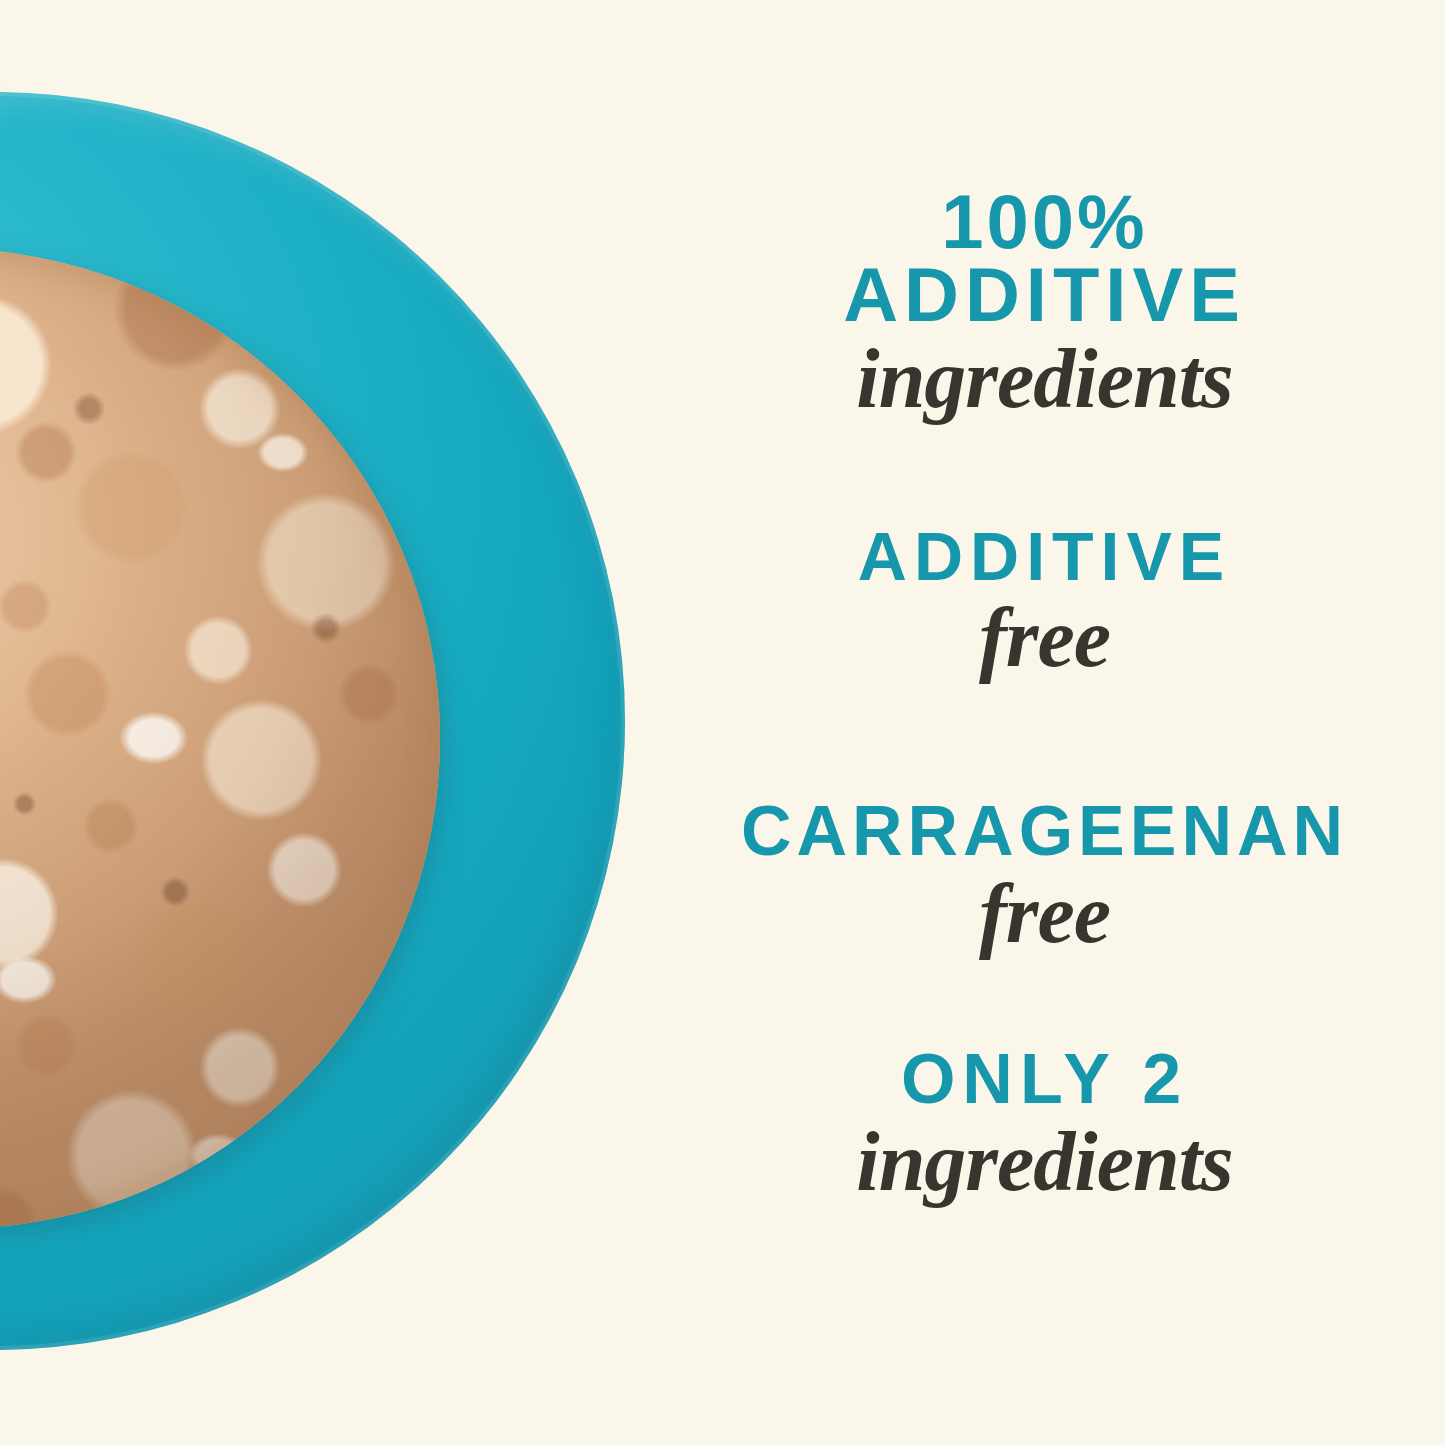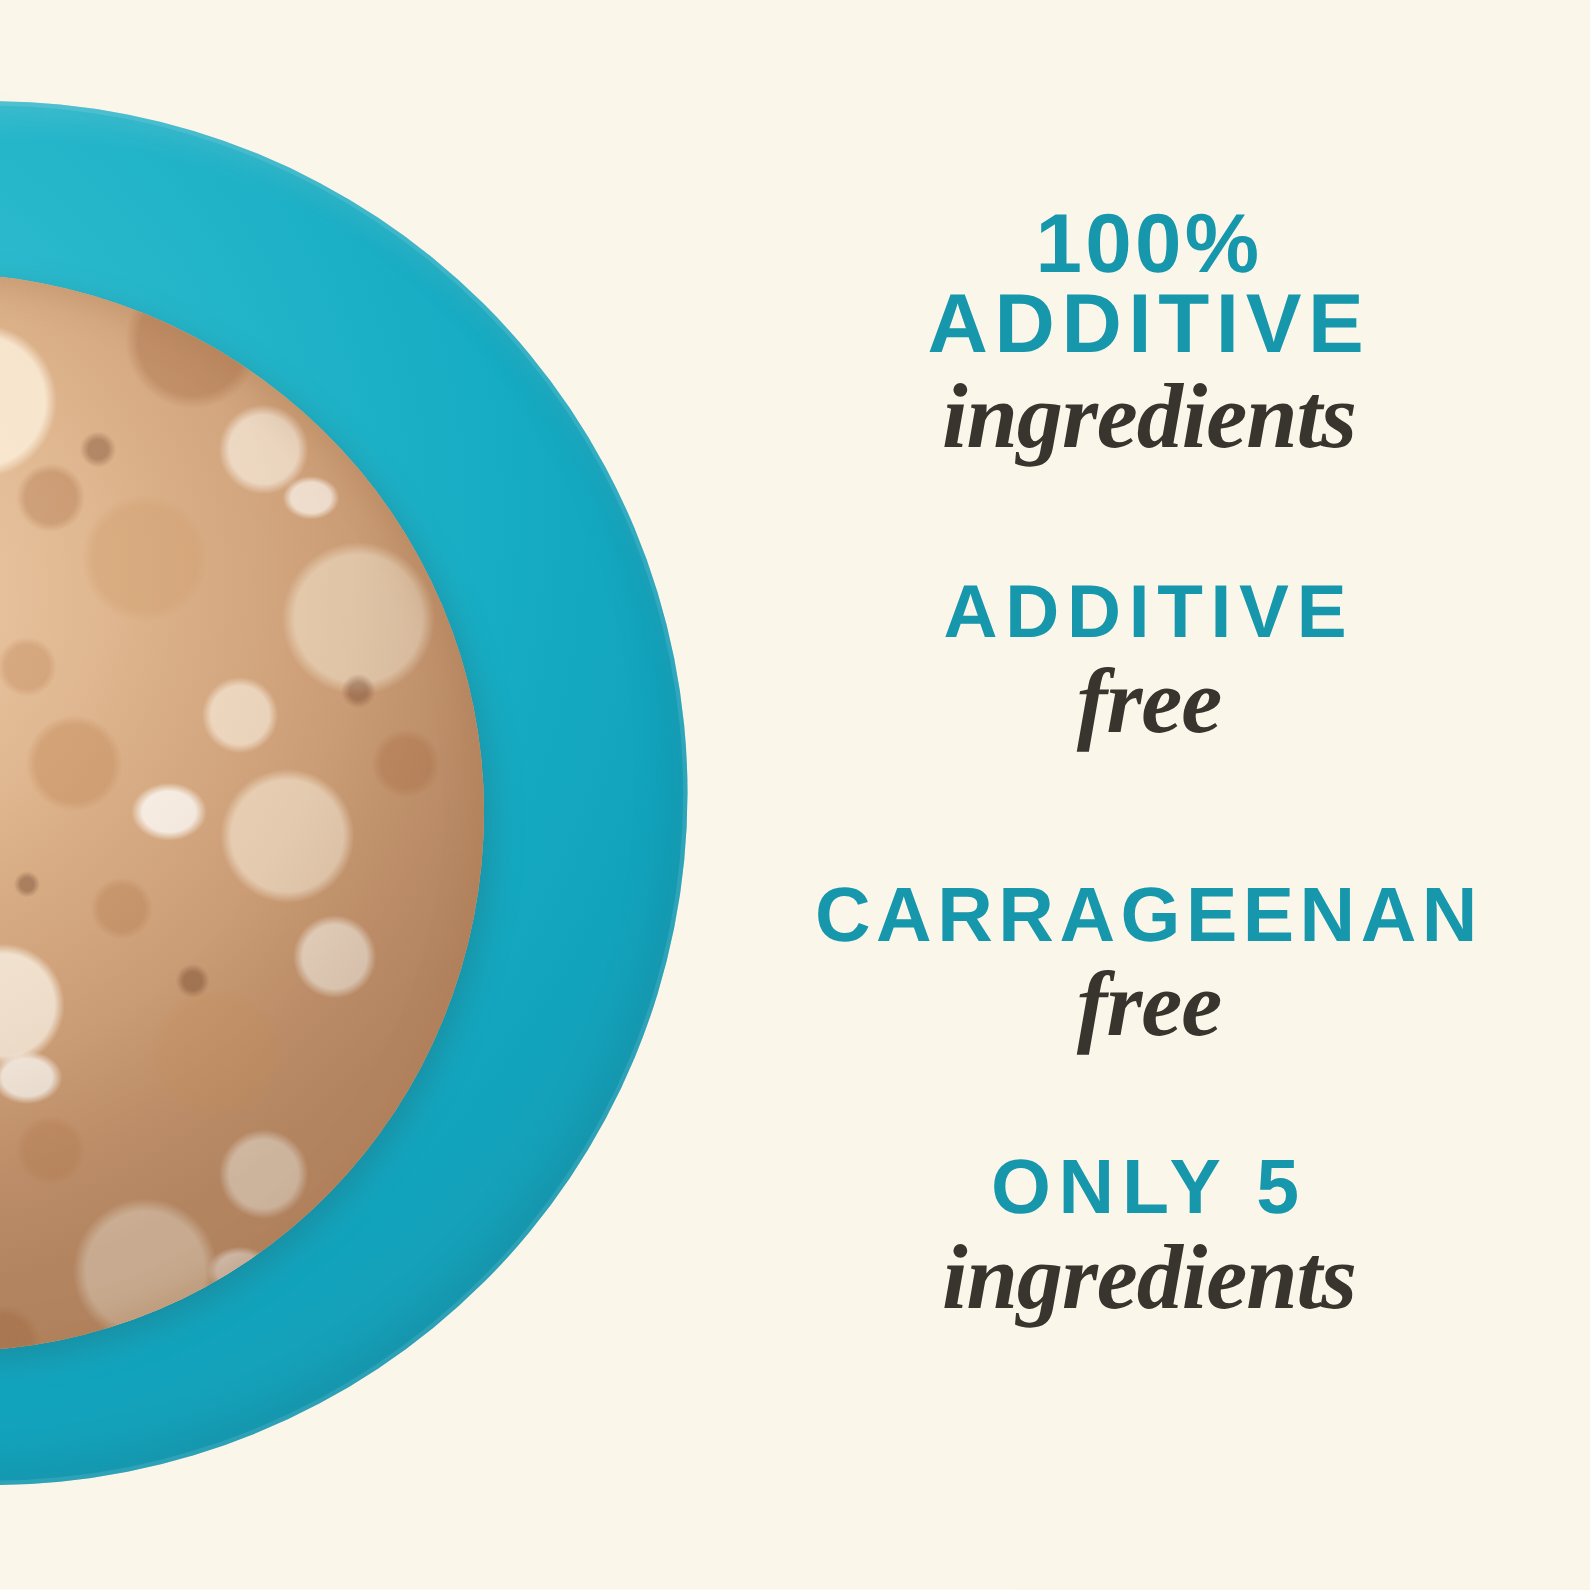--- a/index.html
+++ b/index.html
@@ -268,18 +268,18 @@
       <div class="claim-top l1">ADDITIVE</div>
       <div class="claim-script l2">free</div>
     </div>
 
     <div class="claim" id="claim-3">
       <div class="claim-top l1">CARRAGEENAN</div>
       <div class="claim-script l2">free</div>
     </div>
 
     <div class="claim" id="claim-4">
-      <div class="claim-top l1">ONLY 5</div>
+      <div class="claim-top l1">ONLY 2</div>
       <div class="claim-script l2">ingredients</div>
     </div>
 
   </div>
 </div>
 
 </body></html>

